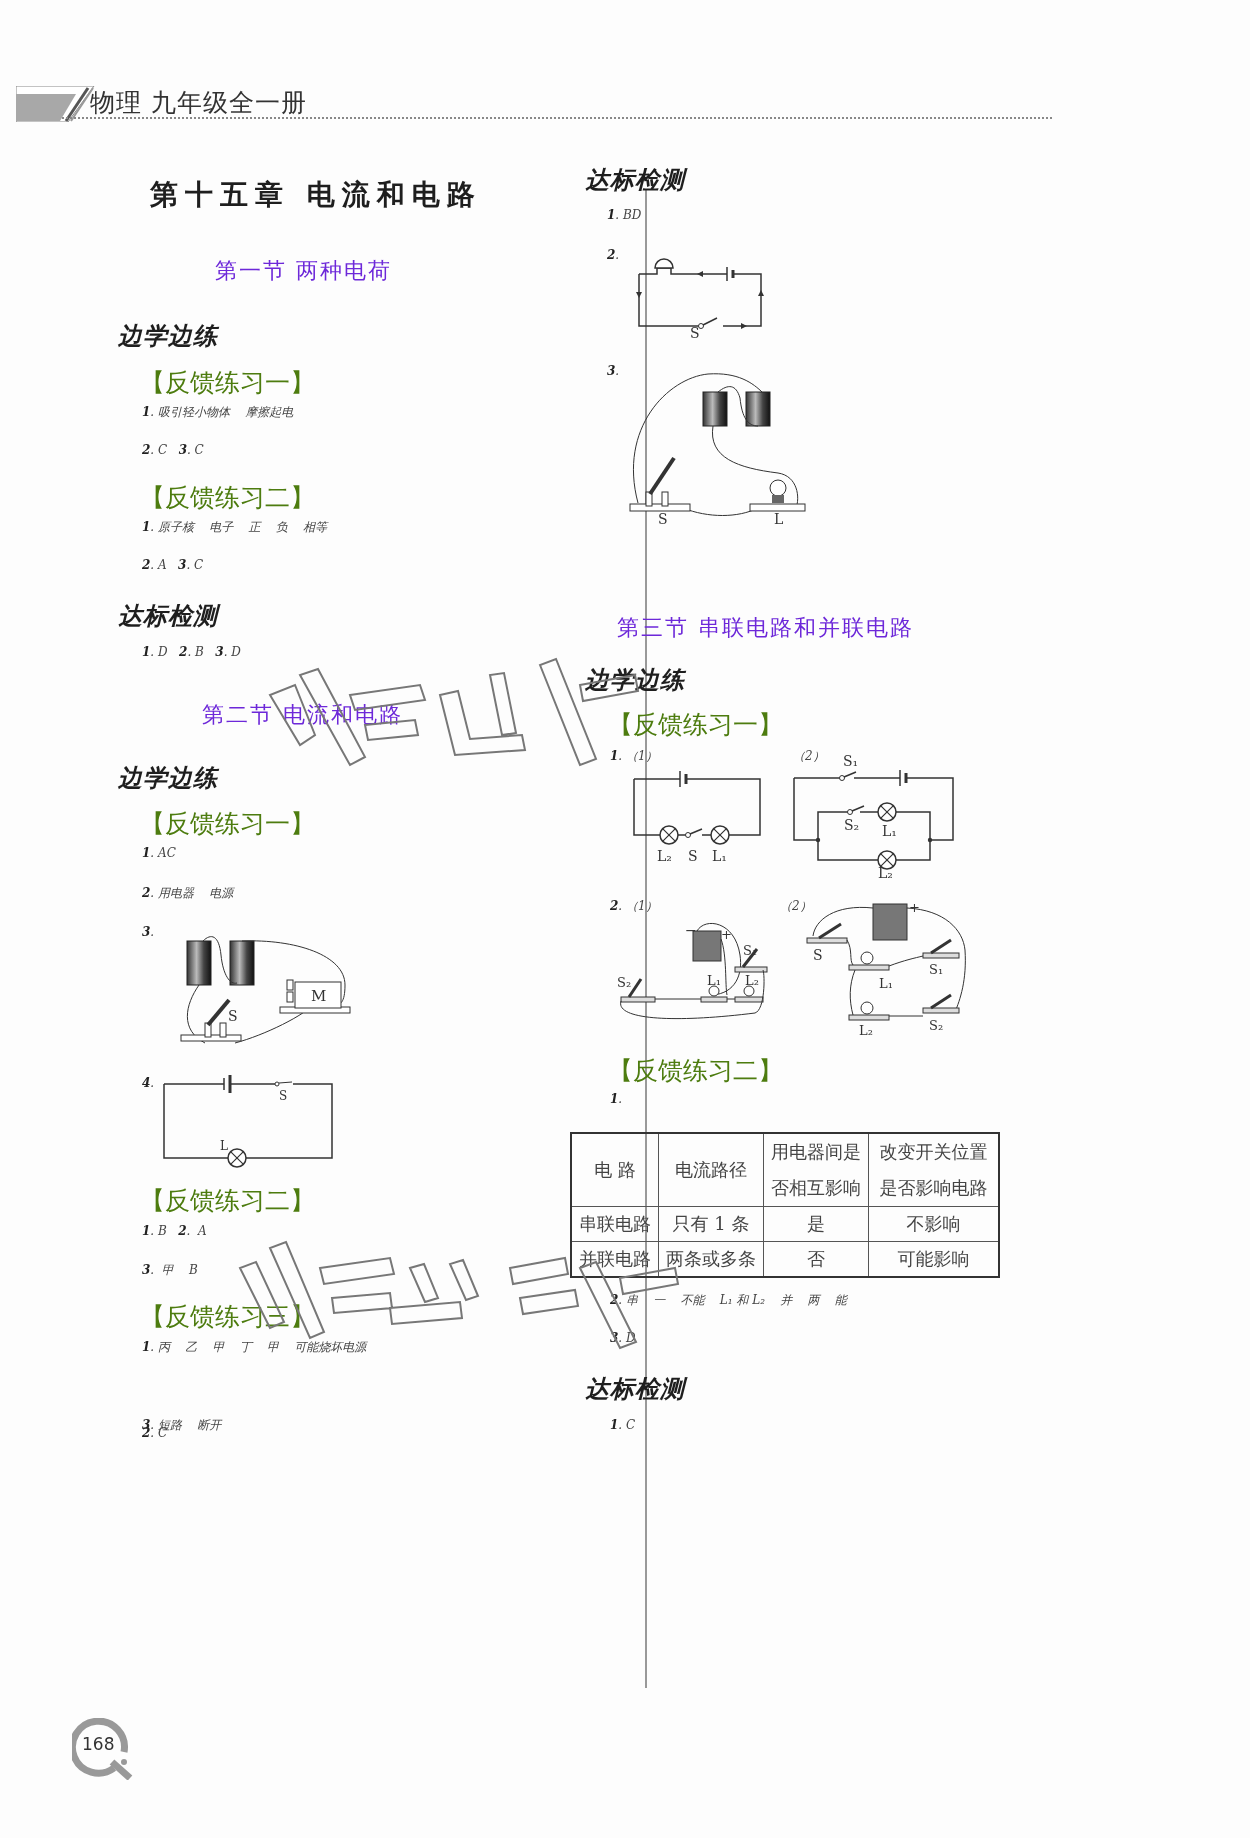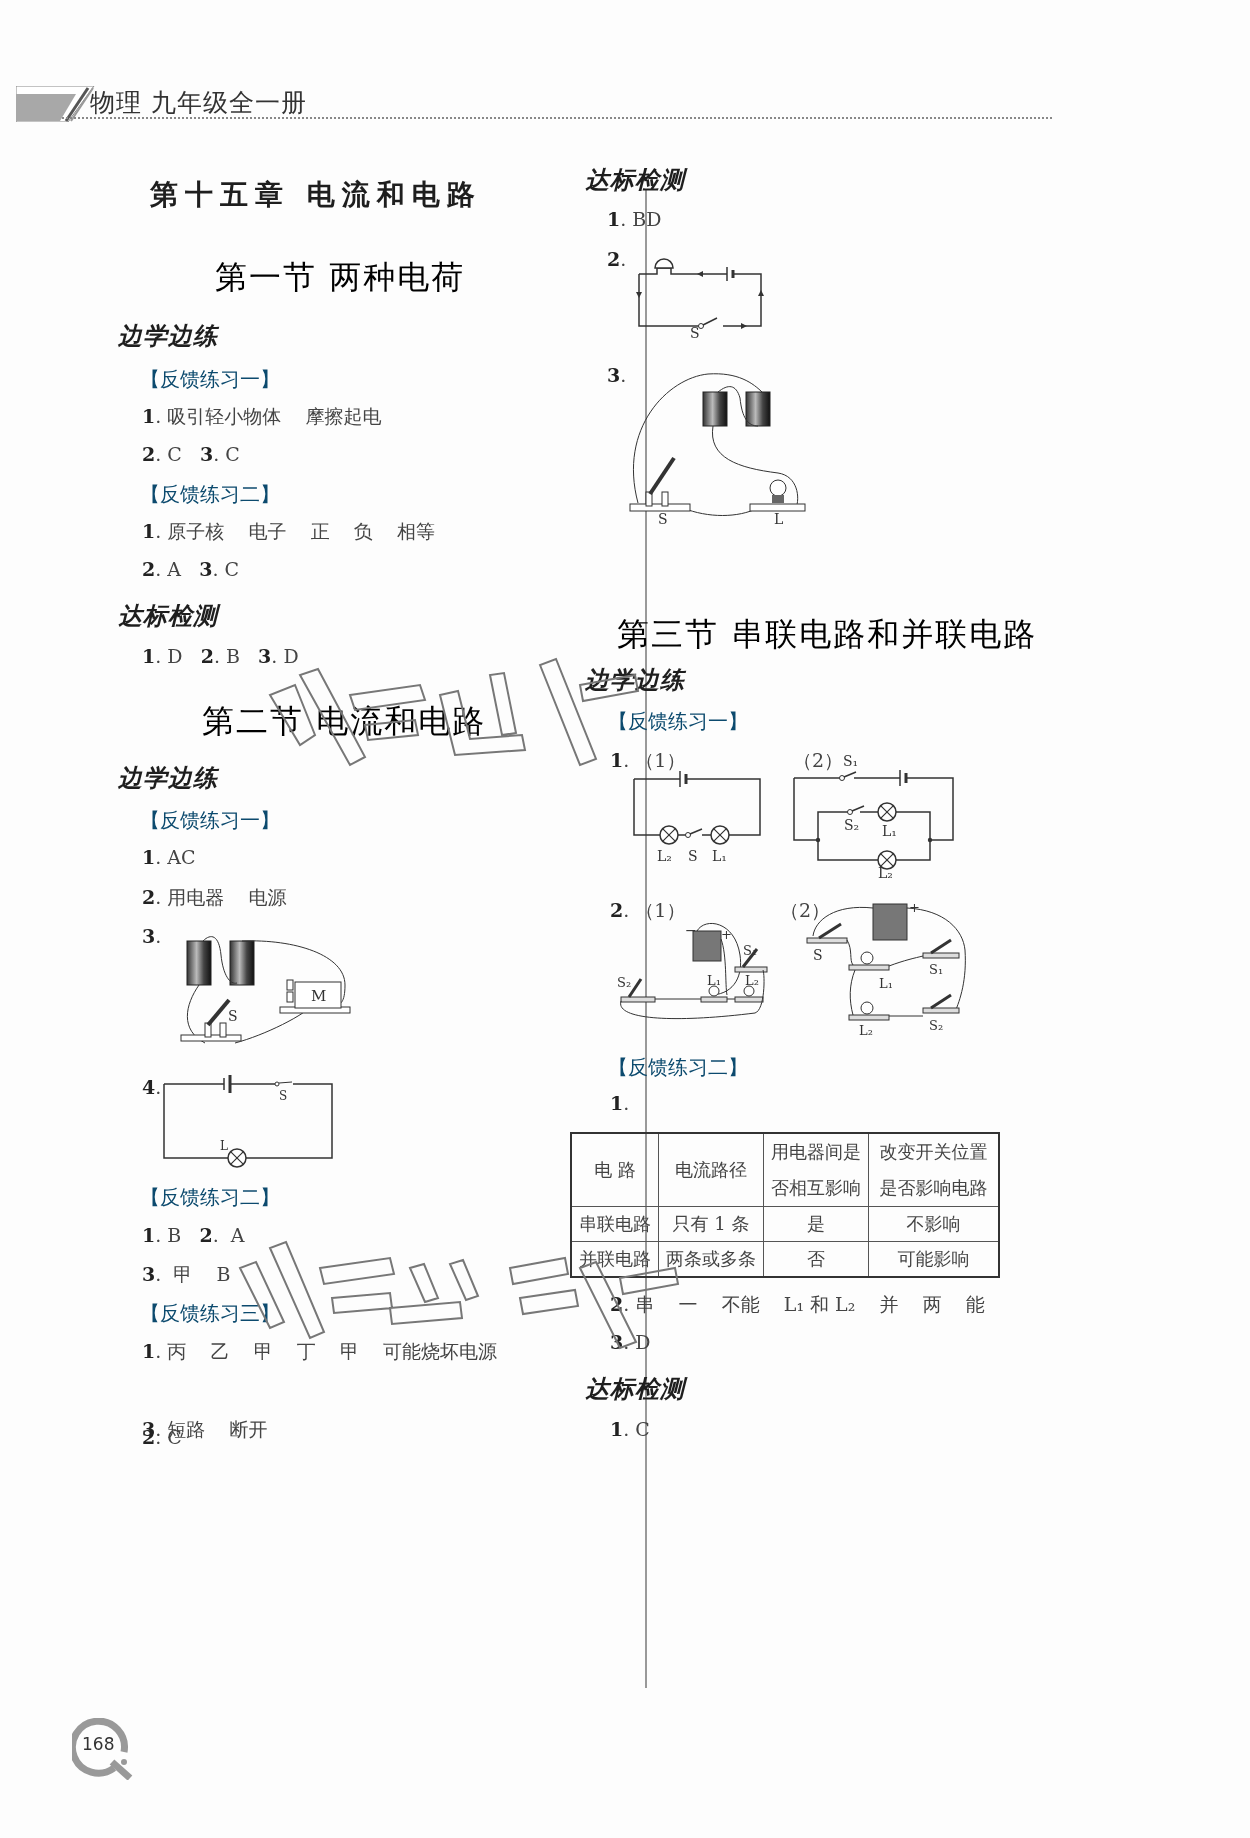--- a/index.html
+++ b/index.html
@@ -4,24 +4,24 @@
 <style>
   html, body { margin:0; padding:0; }
   body {
     width:1250px; height:1838px; position:relative; overflow:hidden;
     background:#fdfdfd; color:#2a2a2a;
     font-family:"DejaVu Serif","Liberation Serif",serif;
   }
   .abs { position:absolute; }
   .hdr-text { font-family:"DejaVu Sans","Liberation Sans",sans-serif; font-size:25px; color:#333; letter-spacing:1px; }
   .chapter { font-family:"DejaVu Serif","Liberation Serif",serif; font-weight:bold; font-size:28px; letter-spacing:7px; color:#1e1e1e; }
-  .section { font-family:"DejaVu Sans","Liberation Sans",sans-serif; font-size:32px; color:#000000; letter-spacing:2px; }
+  .section { font-family:"DejaVu Sans","Liberation Sans",sans-serif; font-size:22px; color:#6d28d9; letter-spacing:2px; }
   .heading { font-family:"DejaVu Sans","Liberation Sans",sans-serif; font-weight:bold; font-size:24px; color:#1e1e1e; letter-spacing:1px;font-style:italic; }
-  .sub { font-family:Liberation Sans, sans-serif; font-size:20px; color:#0c4a6e; }
-  .ans { font-size:19px; color:#444; white-space:pre; }
+  .sub { font-family:Liberation Sans, sans-serif; font-size:25px; color:#4d7c0f; }
+  .ans { font-size:12px; color:#444; white-space:pre;font-style:italic; }
   .ans b { color:#222; font-family:"DejaVu Serif","Liberation Serif",serif; }
   .divider { left:645px; top:190px; width:2px; height:1498px; background:#999; }
   .dots { border-bottom:2px dotted #888; }
   table.t { border-collapse:collapse; font-size:18px; color:#444; }
   table.t td { border:1px solid #555; text-align:center; padding:0; }
   table.t { border:2px solid #333;padding-left:39px; }
   svg text { font-family:"DejaVu Serif","Liberation Serif",serif; fill:#333; }
   .wm { fill:none; stroke:#777; stroke-width:2; }
 </style>
 </head>

